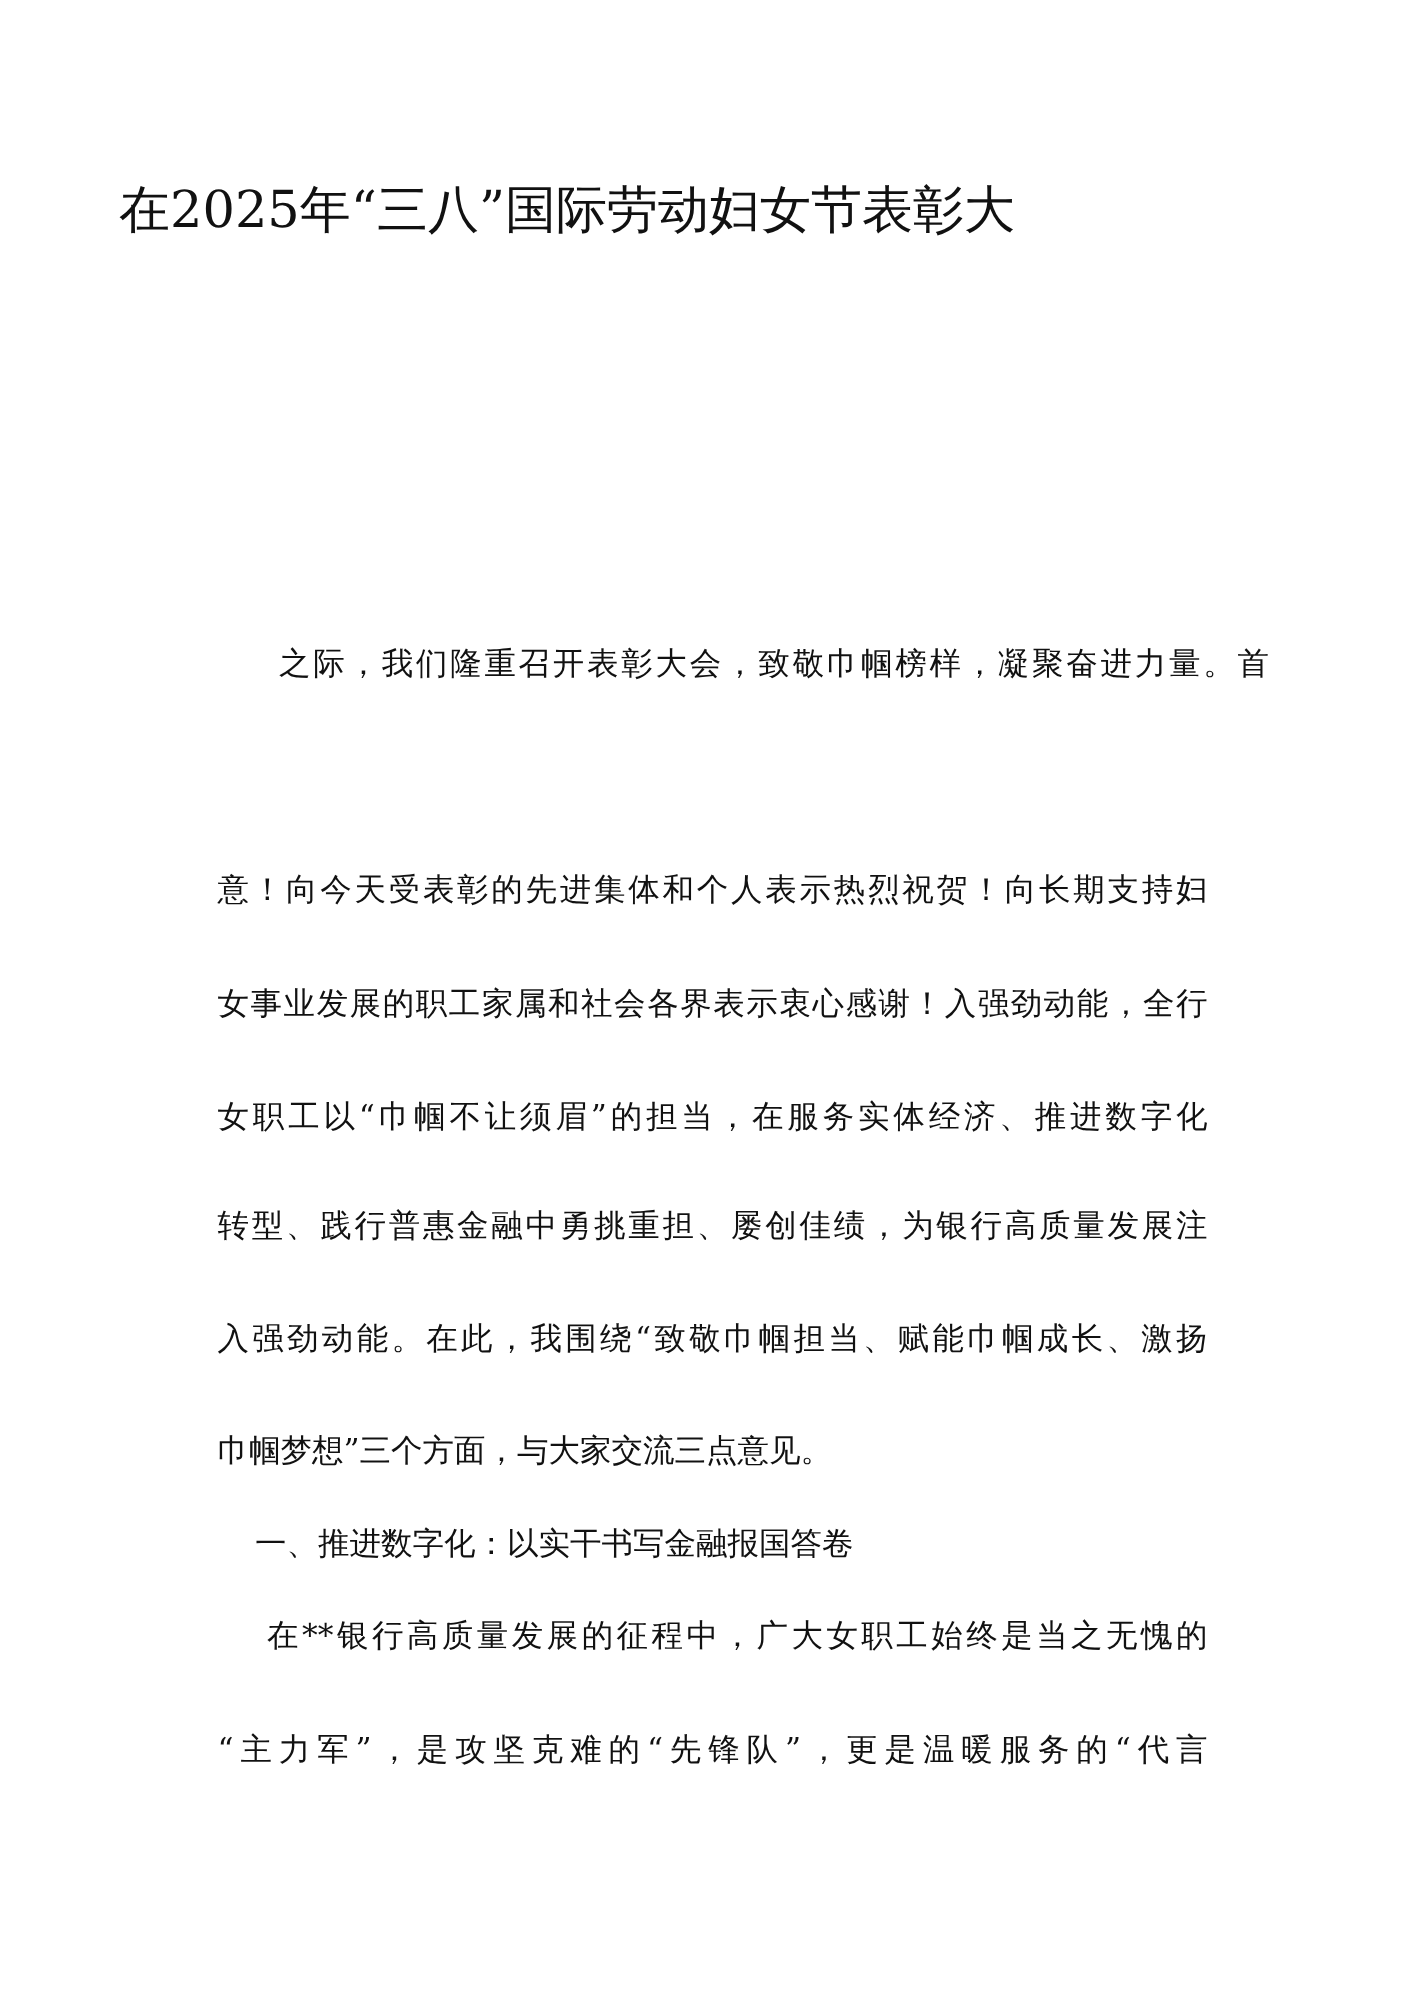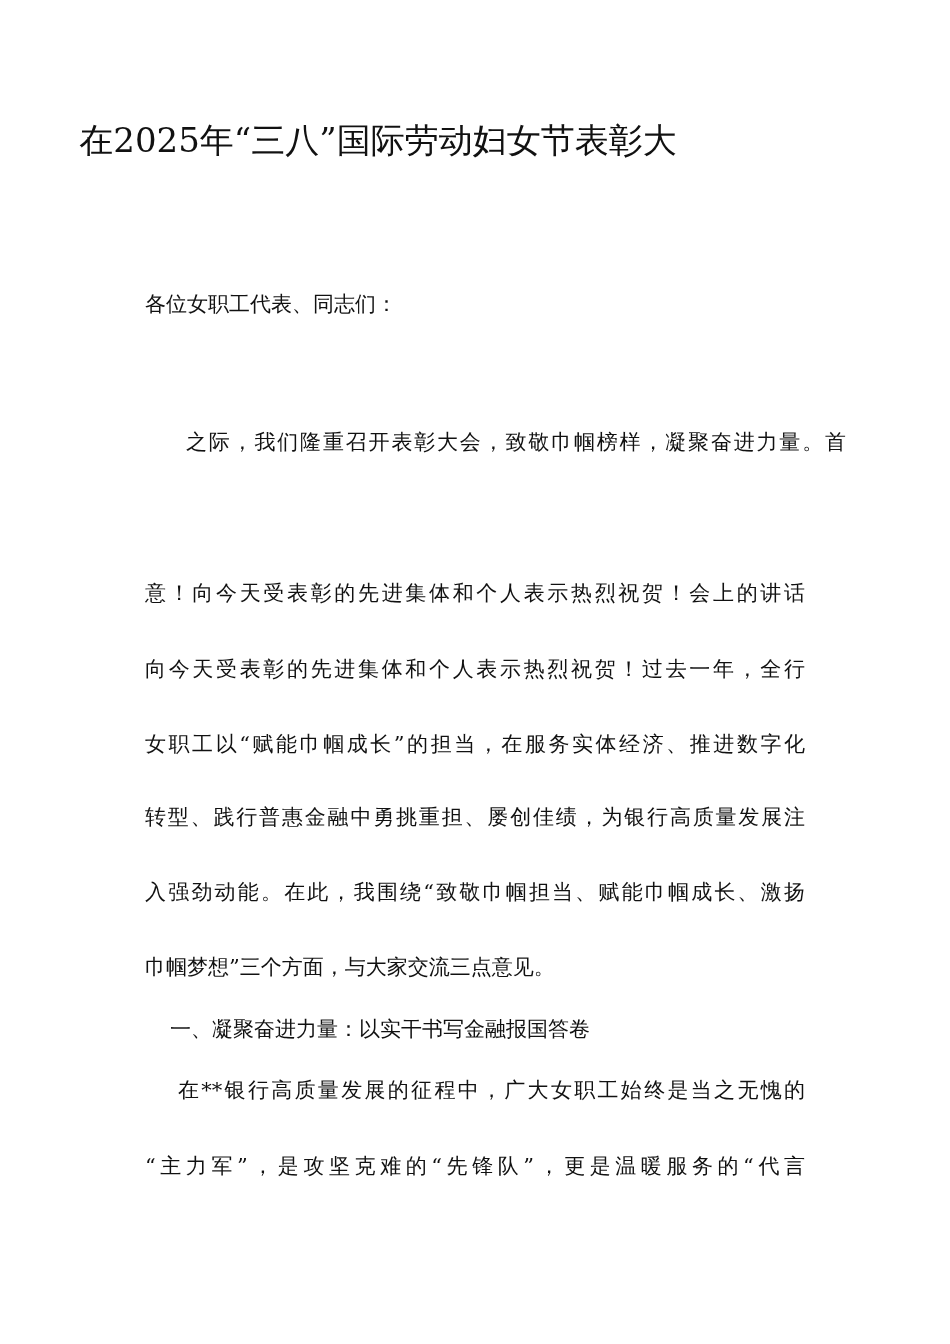--- a/index.html
+++ b/index.html
@@ -55,28 +55,27 @@
       text-align-last: left;
     }
   </style>
 </head>
 <body>
 
 <div class="page">
 
   <div class="title-line" style="top:120px;">在2025年“三八”国际劳动妇女节表彰大</div>
 
-  <div class="line last" style="top:289px;">各位女职工代表、同志们：</div>
 
   <div class="line" style="top:427px;margin-left:41px;">之际，我们隆重召开表彰大会，致敬巾帼榜样，凝聚奋进力量。首</div>
-  <div class="line" style="top:578px;">意！向今天受表彰的先进集体和个人表示热烈祝贺！会上的讲话</div>
-  <div class="line" style="top:654px;">向今天受表彰的先进集体和个人表示热烈祝贺！过去一年，全行</div>
-  <div class="line" style="top:729px;">女职工以“赋能巾帼成长”的担当，在服务实体经济、推进数字化</div>
+  <div class="line" style="top:578px;">意！向今天受表彰的先进集体和个人表示热烈祝贺！向长期支持妇</div>
+  <div class="line" style="top:654px;">女事业发展的职工家属和社会各界表示衷心感谢！入强劲动能，全行</div>
+  <div class="line" style="top:729px;">女职工以“巾帼不让须眉”的担当，在服务实体经济、推进数字化</div>
   <div class="line" style="top:802px;">转型、践行普惠金融中勇挑重担、屡创佳绩，为银行高质量发展注</div>
   <div class="line" style="top:877px;">入强劲动能。在此，我围绕“致敬巾帼担当、赋能巾帼成长、激扬</div>
   <div class="line last" style="top:952px;">巾帼梦想”三个方面，与大家交流三点意见。</div>
 
-  <div class="line heading" style="top:1014px;">一、凝聚奋进力量：以实干书写金融报国答卷</div>
+  <div class="line heading" style="top:1014px;">一、推进数字化：以实干书写金融报国答卷</div>
 
   <div class="line indent" style="top:1075px;">在**银行高质量发展的征程中，广大女职工始终是当之无愧的</div>
   <div class="line" style="top:1151px;">“主力军”，是攻坚克难的“先锋队”，更是温暖服务的“代言</div>
 
 </div>
 
 </body></html>

